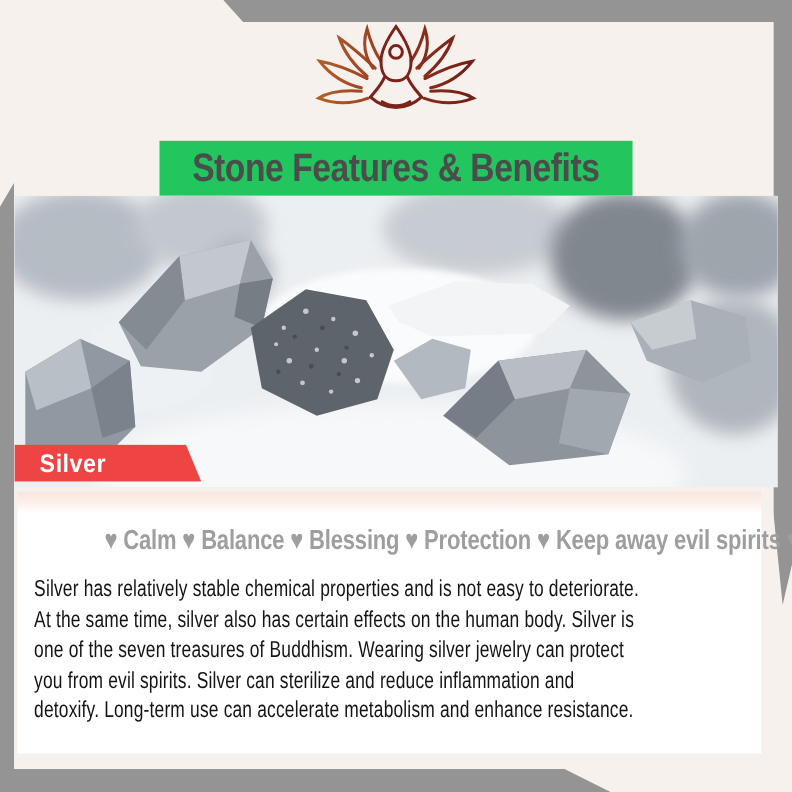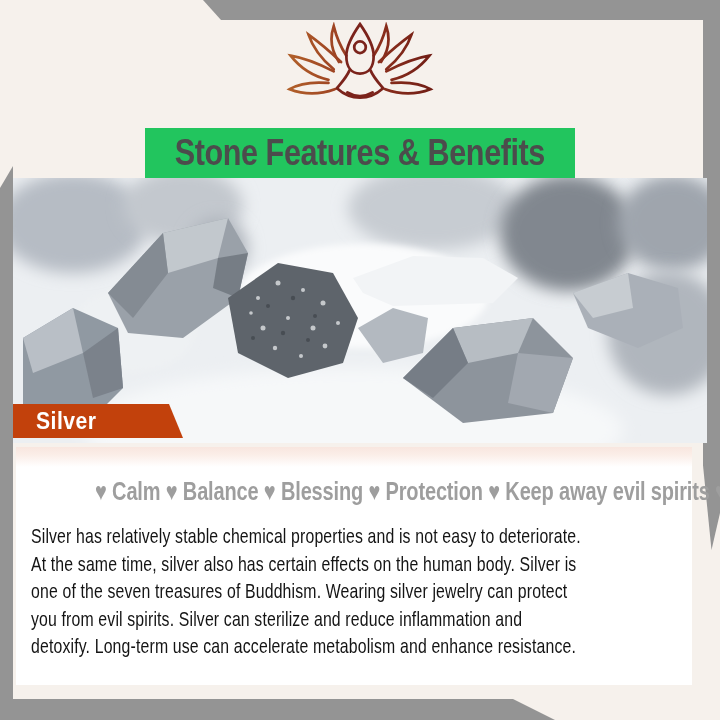--- a/index.html
+++ b/index.html
@@ -29,21 +29,21 @@
                 background:#22c55e;display:flex;align-items:center;justify-content:center;}
   .title-banner span{font-weight:bold;font-size:36px;color:#4c4c4c;white-space:nowrap;
                 transform:scaleX(.85);letter-spacing:-.5px;}
 
   
   .photo{position:absolute;left:13px;top:178px;width:694px;height:265px;overflow:hidden;
          background:#eceff2;}
 
   
   .silver-banner{position:absolute;left:13px;top:404px;width:170px;height:34px;
-                 background:#c2410c;clip-path:polygon(0 0,156px 0,170px 34px,0 34px);
+                 background:#ef4444;clip-path:polygon(0 0,156px 0,170px 34px,0 34px);
                  display:flex;align-items:center;padding-left:23px;box-sizing:border-box;}
   .silver-banner span{color:#ffffff;font-weight:bold;font-size:23px;transform:scaleX(.92);
                  transform-origin:left center;letter-spacing:.5px;}
 
   
   .panel{position:absolute;left:16px;top:447px;width:676px;height:238px;
          background:linear-gradient(180deg,#f8e6df 0px,#fbeee8 8px,#ffffff 20px,#ffffff 100%);}
   .benefits-row{margin-top:30px;text-align:center;}
   .benefits-row span{display:inline-block;font-weight:bold;font-size:25px;color:#9e9e9e;
          white-space:nowrap;transform:scaleX(.8);transform-origin:center;letter-spacing:-.2px;}

